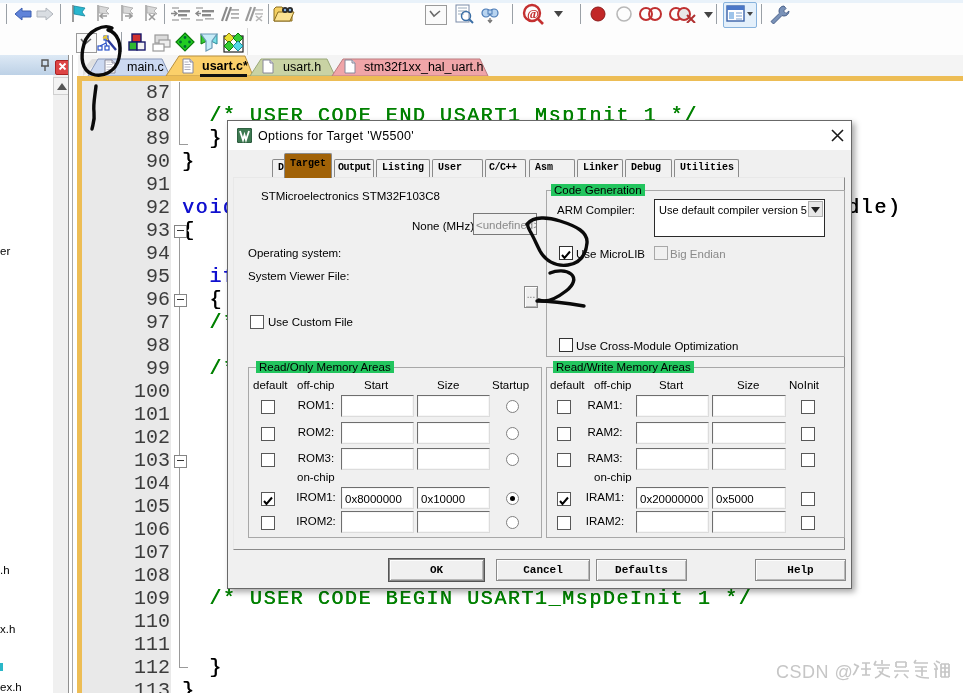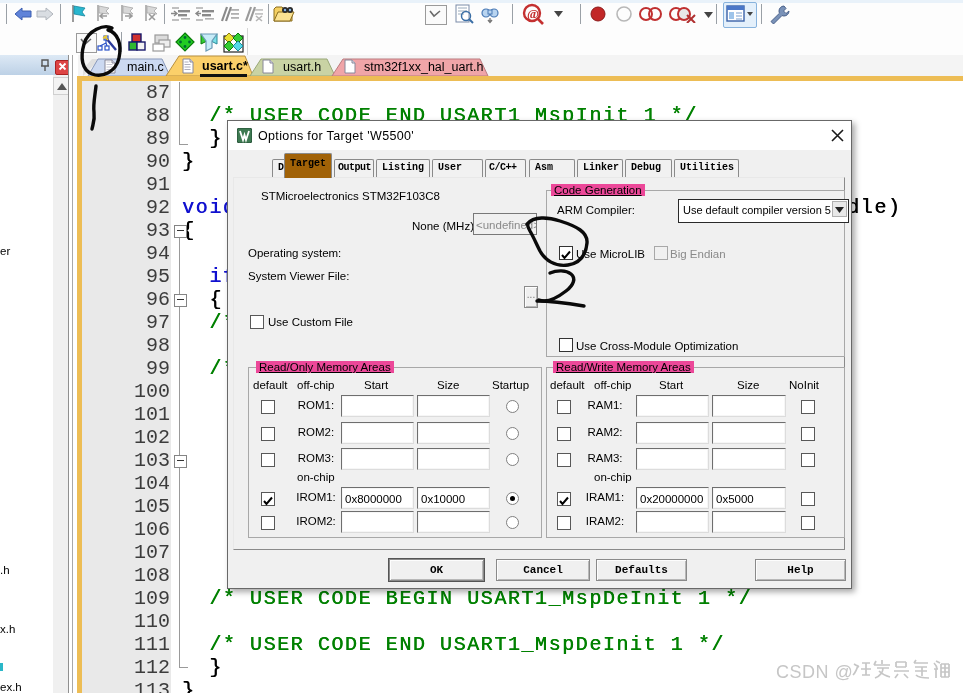--- a/index.html
+++ b/index.html
@@ -11,21 +11,21 @@
 .grn{color:#018101;}
 .blu{color:#1111cf;}
 .sep1{width:1px;height:20px;background:#9aa0a6;top:4px;}
 .tbx{background:#f0f0f0;border:1px solid #787878;}
 .wbx{background:#fff;border:1px solid #787878;}
 .cb{width:12px;height:12px;background:#fff;border:1px solid #585858;}
 .cbd{width:12px;height:12px;background:#f0f0f0;border:1px solid #a8a8a8;}
 .rad{width:11px;height:11px;background:#fff;border:1px solid #808080;border-radius:50%;}
 .btn{background:#f0f0f0;border:1px solid #8a8a8a;box-shadow:inset 1px 1px 0 #fdfdfd, inset -1px -1px 0 #b8b8b8;font:bold 11px/20px "Liberation Mono",monospace;text-align:center;color:#000;}
 .grp{border:1px solid #a8a8a8;}
-.glab{background:#ec4899;padding:0 3px;font:11.5px/12px "Liberation Sans",sans-serif;color:#000;text-decoration:underline;}
+.glab{background:#22c55e;padding:0 3px;font:11.5px/12px "Liberation Sans",sans-serif;color:#000;}
 .dtab{background:#f1f1f1;border:1px solid #8a8a8a;border-bottom:none;border-radius:2px 2px 0 0;font:bold 10px/16px "Liberation Mono",monospace;text-align:left;padding-left:5px;box-sizing:border-box;color:#000;white-space:nowrap;}
 .fold{position:absolute;width:11px;height:11px;background:#fff;border:1px solid #848484;}
 .fold:after{content:"";position:absolute;left:2px;top:4px;width:7px;height:1px;background:#333;}
 .hdr{font:11.5px/13px "Liberation Sans",sans-serif;color:#000;}
 .mlab{font:11.5px/13px "Liberation Sans",sans-serif;color:#000;text-align:center;width:40px;}
 .mtb{position:absolute;background:#fff;border:1px solid #7a7a7a;border-color:#6e6e6e #dcdcdc #dcdcdc #6e6e6e;box-shadow:0 0 0 1px #f6f6f6 inset;}
 </style></head>
 <body>
 <div id="stage">
 
@@ -296,21 +296,20 @@
 <div class="ab cl grn" style="left:182px;top:104px;">  /* USER CODE END USART1_MspInit 1 */</div>
 <div class="ab cl" style="left:182px;top:127px;">  }</div>
 <div class="ab cl" style="left:182px;top:150px;">}</div>
 <div class="ab cl" style="left:182px;top:196px;"><span class="blu">void</span> HAL_UART_MspInit(UART_HandleTypeDef* uartHandle)</div>
 <div class="ab cl" style="left:182px;top:219px;">{</div>
 <div class="ab cl" style="left:182px;top:265px;">  <span class="blu">if</span>(uartHandle-&gt;Instance==USART1)</div>
 <div class="ab cl" style="left:182px;top:288px;">  {</div>
 <div class="ab cl grn" style="left:182px;top:311px;">  /* USART1 clock enable */</div>
 <div class="ab cl grn" style="left:182px;top:357px;">  /**USART1 GPIO Configuration</div>
 <div class="ab cl grn" style="left:182px;top:587px;">  /* USER CODE BEGIN USART1_MspDeInit 1 */</div>
-<div class="ab cl grn" style="left:182px;top:633px;">  /* USER CODE END USART1_MspDeInit 1 */</div>
 <div class="ab cl" style="left:182px;top:656px;">  }</div>
 <div class="ab cl" style="left:182px;top:679px;">}</div>
 
 <div class="ab" style="left:179px;top:82px;width:1px;height:62px;background:#9a9a9a;"></div>
 <div class="ab" style="left:179px;top:144px;width:9px;height:1px;background:#9a9a9a;"></div>
 <div class="ab" style="left:179px;top:231px;width:1px;height:436px;background:#9a9a9a;"></div>
 <div class="ab" style="left:179px;top:667px;width:9px;height:1px;background:#9a9a9a;"></div>
 <div class="fold" style="left:174px;top:225px;"></div>
 <div class="fold" style="left:174px;top:294px;"></div>
 <div class="fold" style="left:174px;top:455px;"></div>
@@ -342,21 +341,21 @@
         <div class="g11" style="margin:4px 0 0 2px;">&lt;undefined&gt;</div>
       </div>
 <div class="ab s11" style="left:20px;top:125px;z-index:4;">Operating system:</div>
 <div class="ab s11" style="left:20px;top:148px;z-index:4;">System Viewer File:</div>
 <div class="ab btn" style="left:296px;top:165px;width:14px;height:22px;box-sizing:border-box;color:#777;font:10px/16px 'Liberation Sans';z-index:4;">...</div>
 <div class="ab cb" style="left:22px;top:194px;z-index:4;"></div>
 <div class="ab s11" style="left:40px;top:194px;z-index:4;">Use Custom File</div>
 <div class="ab grp" style="left:318px;top:69px;width:297px;height:165px;z-index:4;"></div>
 <div class="ab glab" style="left:323px;top:63px;z-index:4;">Code Generation</div>
 <div class="ab s11" style="left:329px;top:82px;z-index:4;">ARM Compiler:</div>
-<div class="ab wbx" style="left:450px;top:78px;width:171px;height:24px;box-sizing:border-box;border-color:#2a2a2a;z-index:4;">
+<div class="ab wbx" style="left:426px;top:78px;width:171px;height:38px;box-sizing:border-box;border-color:#2a2a2a;z-index:4;">
         <div style="margin:4px 0 0 4px;font:11px/12px 'Liberation Sans';white-space:pre;">Use default compiler version 5</div>
         <div class="ab" style="right:1px;top:1px;width:15px;height:16px;background:#e8e8e8;border:1px solid #b0b0b0;box-sizing:border-box;"></div>
         <svg class="ab" style="right:4px;top:7px;" width="9" height="6" viewBox="0 0 9 6">
           <path d="M0 0 L9 0 L4.5 6 Z" fill="#222"></path>
         </svg>
       </div>
 <div class="ab cb" style="left:331px;top:125px;border-color:#333;z-index:4;"><svg width="12" height="12" viewBox="0 0 12 12">
           <path d="M2 6 L4.5 9 L10 2.5" stroke="#000" stroke-width="2" fill="none"></path>
         </svg></div>
 <div class="ab s11" style="left:348px;top:126px;z-index:4;">Use MicroLIB</div>

